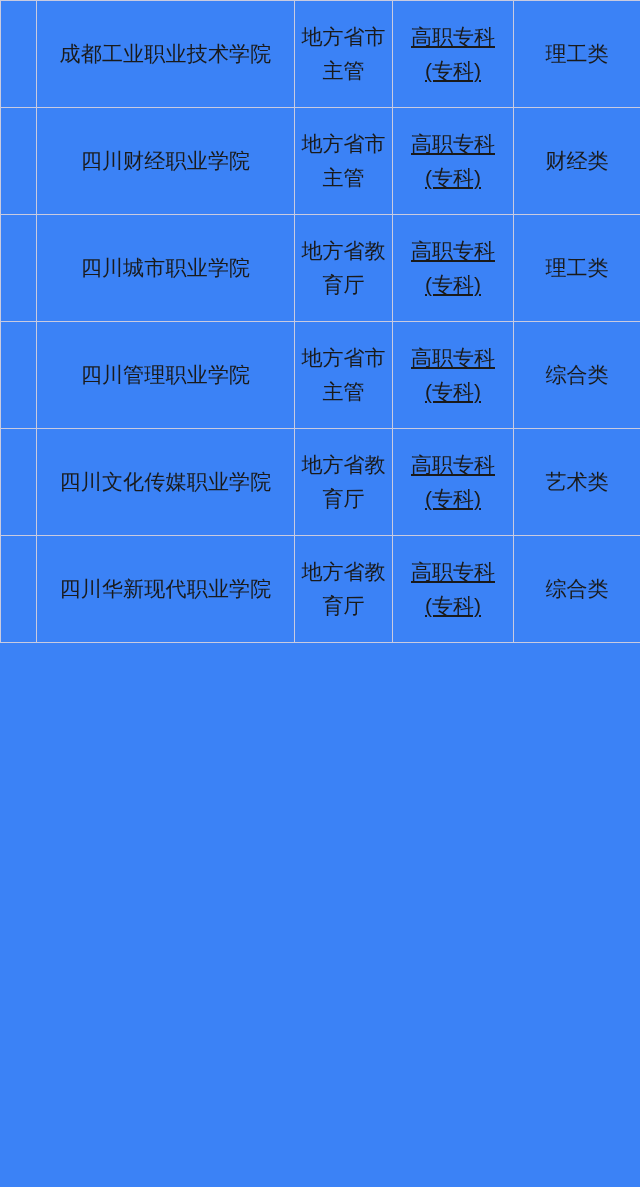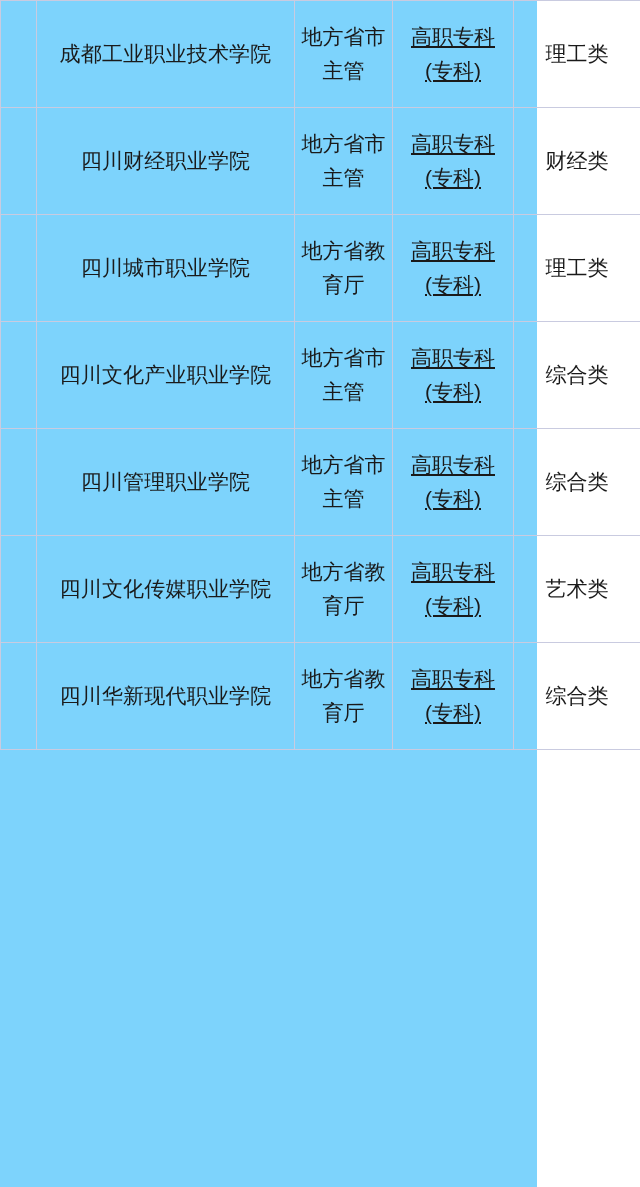--- a/index.html
+++ b/index.html
@@ -8,24 +8,24 @@
     background: #ffffff;
   }
   body {
     width: 640px;
     height: 1187px;
     overflow: hidden;
     font-family: "Liberation Sans", "DejaVu Sans", sans-serif;
     color: #111111;
   }
   .sheet {
-    width: 537px;
+    width: 640px;
     height: 1187px;
     position: relative;
-    background: #7dd3fc;
+    background: #3b82f6;
   }
   table.univ-table {
     border-collapse: collapse;
     table-layout: fixed;
     width: 640px;
     margin: 0;
     padding: 0;
   }
   table.univ-table col.c-index { width: 36px; }
   table.univ-table col.c-name { width: 258px; }
@@ -101,27 +101,20 @@
       </tr>
 
       <tr>
         <td class="cell-index"></td>
         <td class="cell-name">四川城市职业学院</td>
         <td class="cell-admin">地方省教育厅</td>
         <td class="cell-level">高职专科(专科)</td>
         <td class="cell-type">理工类</td>
       </tr>
 
-      <tr>
-        <td class="cell-index"></td>
-        <td class="cell-name">四川文化产业职业学院</td>
-        <td class="cell-admin">地方省市主管</td>
-        <td class="cell-level">高职专科(专科)</td>
-        <td class="cell-type">综合类</td>
-      </tr>
 
 
       <tr>
         <td class="cell-index"></td>
         <td class="cell-name">四川管理职业学院</td>
         <td class="cell-admin">地方省市主管</td>
         <td class="cell-level">高职专科(专科)</td>
         <td class="cell-type">综合类</td>
       </tr>
 

